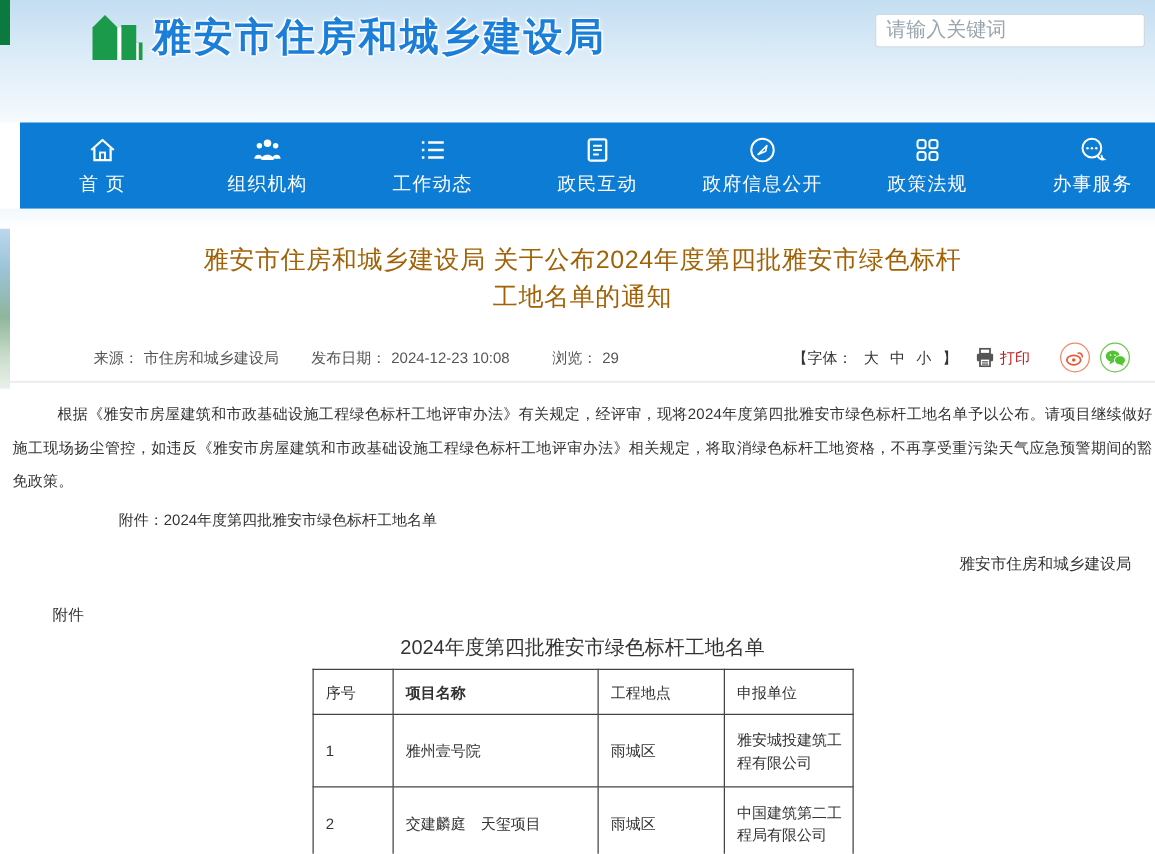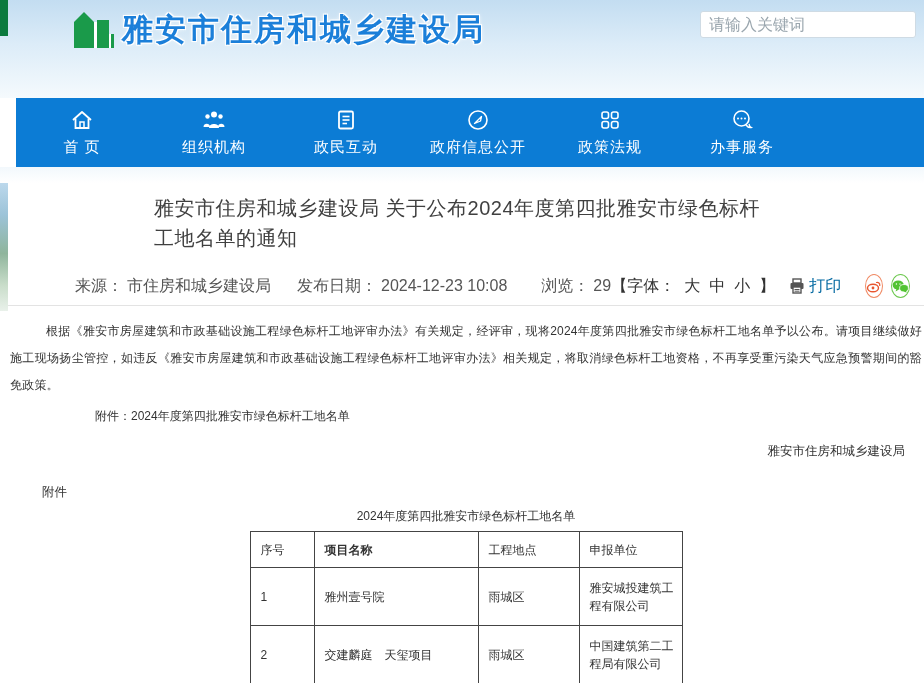--- a/index.html
+++ b/index.html
@@ -42,47 +42,47 @@
   .nav-item .nicon{width:24px;height:24px;}
   .nav-item .nlabel{font-size:15px;letter-spacing:1px;white-space:nowrap;}
   
   .under-strip{position:absolute;left:0;top:167px;width:924px;height:16px;
     background:linear-gradient(180deg,#f2f8fc,#ffffff);}
   .photo-sliver{position:absolute;left:0;top:183px;width:8px;height:128px;
     background:linear-gradient(180deg,#bcd8ec 0%,#9cc3d8 25%,#8fb59c 55%,#c9ddca 80%,#e9f1ea 100%);}
   
   .panel{position:absolute;left:8px;top:183px;width:916px;height:500px;background:#fff;}
   .article-title{
-    margin:10px auto 0 auto;max-width:624px;font-size:20px;color:#404040;
+    margin:10px auto 0 auto;max-width:624px;text-align:center;font-size:20px;color:#a16207;
     line-height:30px;letter-spacing:0.5px;
   }
   .meta-row{
-    margin-top:22px;height:22px;display:flex;align-items:center;font-size:16px;color:#555;
+    margin-top:22px;height:22px;display:flex;align-items:center;font-size:12px;color:#555;
     padding-left:67px;padding-right:20px;white-space:nowrap;
   }
   .meta-row .m-gap1{margin-left:20px;}
   .meta-row .m-grow{flex:1;}
   .meta-val{margin-left:4px;color:#555;}
   .font-ctrl{color:#333;display:flex;align-items:center;gap:9px;margin-right:14px;}
   .font-size-btn{cursor:pointer;}
-  .print-btn{display:flex;align-items:center;gap:4px;color:#0369a1;cursor:pointer;margin-right:16px;}
+  .print-btn{display:flex;align-items:center;gap:4px;color:#b91c1c;cursor:pointer;margin-right:16px;}
   .share-icon{width:24px;height:24px;border-radius:50%;box-sizing:border-box;cursor:pointer;
     display:flex;align-items:center;justify-content:center;margin-left:8px;}
   .share-weibo{border:1px solid #f08a64;}
   .share-wechat{border:1px solid #6cc84e;}
   .meta-divider{margin-top:8px;border-top:1px solid #e3e3e3;height:0;}
   .body-para{
     margin:12px 2px 0 2px;font-size:12px;color:#333;line-height:27px;text-indent:36px;
     text-align:justify;letter-spacing:0.2px;
   }
   .attach-line{margin-top:9px;padding-left:87px;font-size:12px;color:#333;}
   .sign-block{margin-top:18px;text-align:right;padding-right:19px;font-size:12.5px;color:#333;}
   .sign-date{margin-top:17px;}
   .appendix-label{margin-top:24px;padding-left:34px;font-size:12.5px;color:#333;}
-  .table-title{margin-top:7px;text-align:center;font-size:12px;color:#333;}
+  .table-title{margin-top:7px;text-align:center;font-size:16px;color:#333;}
   table.green-table{
     margin:6px auto 0 auto;border-collapse:collapse;table-layout:fixed;font-size:12px;color:#333;
   }
   table.green-table td{border:1px solid #444;padding:4px 6px 4px 10px;vertical-align:middle;
     line-height:18px;word-break:break-all;}
   table.green-table tr.hdr td{height:27px;}
   table.green-table tr.rw td{height:49px;}
   .c0{width:47px;}.c1{width:147px;font-weight:bold;}.c2{width:84px;}.c3{width:86px;}
 </style>
 </head>
@@ -119,20 +119,31 @@
   <div class="nav-item">
     <svg class="nicon" viewBox="0 0 24 24">
       <circle cx="12" cy="6.5" r="3" fill="#fff"></circle>
       <path d="M7 20 C7 14.5 17 14.5 17 20 Z" fill="#fff"></path>
       <circle cx="5.5" cy="8.5" r="2.2" fill="#fff"></circle>
       <path d="M1.5 19 C1.5 14.8 8 14.8 8 19 Z" fill="#fff"></path>
       <circle cx="18.5" cy="8.5" r="2.2" fill="#fff"></circle>
       <path d="M16 19 C16 14.8 22.5 14.8 22.5 19 Z" fill="#fff"></path>
     </svg>
     <span class="nlabel">组织机构</span>
+  </div>
+  <div class="nav-item">
+    <svg class="nicon" viewBox="0 0 24 24">
+      <rect x="3.5" y="5" width="2" height="2" fill="#fff"></rect>
+      <rect x="3.5" y="11" width="2" height="2" fill="#fff"></rect>
+      <rect x="3.5" y="17" width="2" height="2" fill="#fff"></rect>
+      <line x1="8.5" y1="6" x2="21" y2="6" stroke="#fff" stroke-width="2"></line>
+      <line x1="8.5" y1="12" x2="21" y2="12" stroke="#fff" stroke-width="2"></line>
+      <line x1="8.5" y1="18" x2="21" y2="18" stroke="#fff" stroke-width="2"></line>
+    </svg>
+    <span class="nlabel">工作动态</span>
   </div>
   <div class="nav-item">
     <svg class="nicon" viewBox="0 0 24 24">
       <rect x="5" y="3.5" width="14" height="17" rx="1.5" fill="none" stroke="#fff" stroke-width="1.8"></rect>
       <line x1="8.5" y1="8.5" x2="15.5" y2="8.5" stroke="#fff" stroke-width="1.6"></line>
       <line x1="8.5" y1="12" x2="15.5" y2="12" stroke="#fff" stroke-width="1.6"></line>
       <line x1="8.5" y1="15.5" x2="13" y2="15.5" stroke="#fff" stroke-width="1.6"></line>
     </svg>
     <span class="nlabel">政民互动</span>
   </div>

